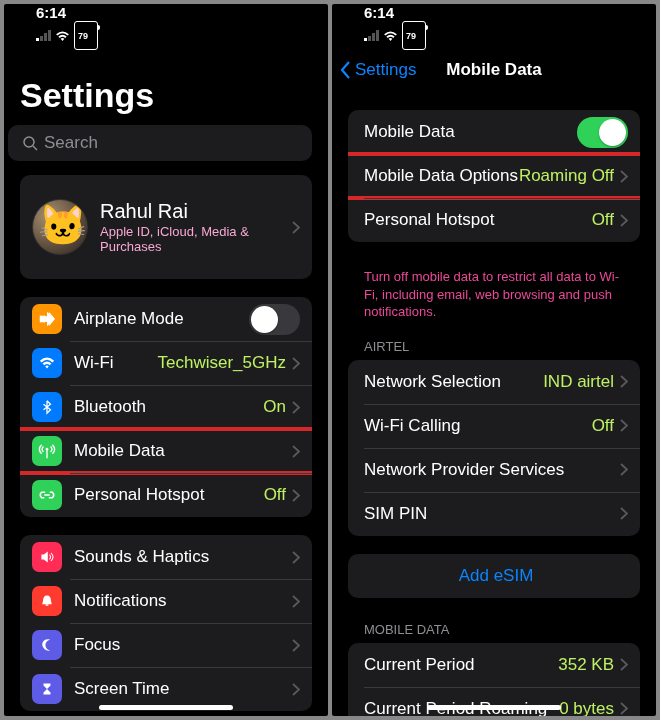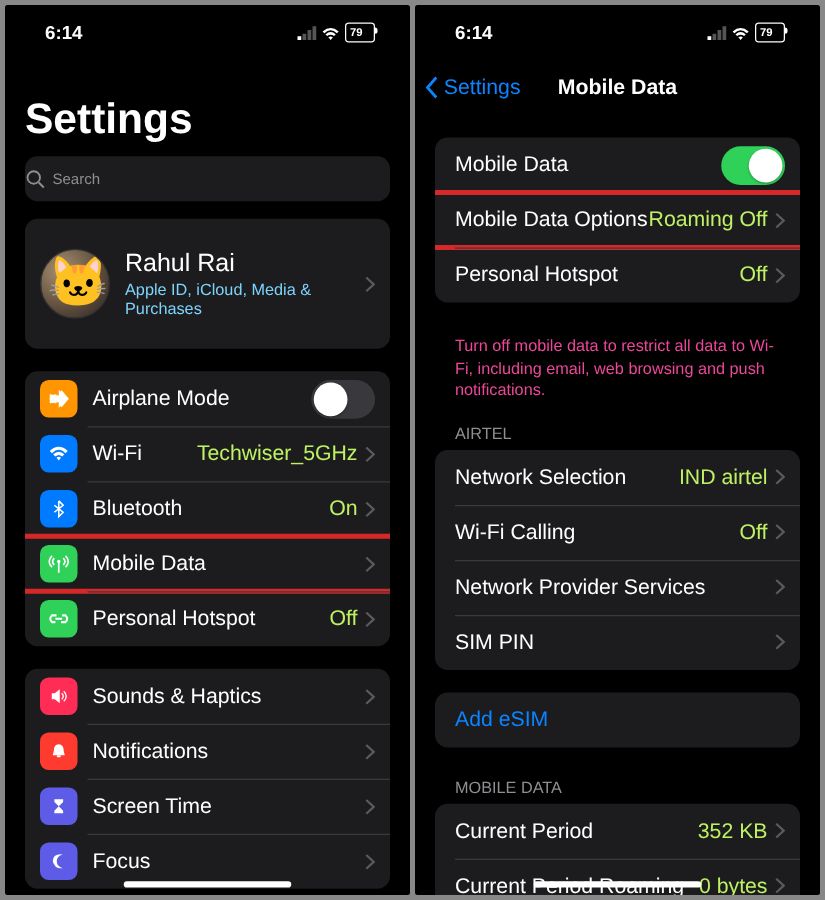--- a/index.html
+++ b/index.html
@@ -1,60 +1,60 @@
 <!DOCTYPE html>
 <html><head>
   <meta charset="utf-8">
   <style>
     * { box-sizing: border-box; margin: 0; padding: 0; font-family: -apple-system, BlinkMacSystemFont, 'Segoe UI', sans-serif; }
     body { background: #888; display: flex; justify-content: center; align-items: flex-start; padding: 4px; }
     .phones { display: flex; gap: 4px; }
     .phone { width: 324px; height: 712px; background: #000; color: #fff; overflow: hidden; border-radius: 2px; display: flex; flex-direction: column; position: relative; }
-    .status-bar { height: 44px; display: flex; justify-content: space-between; align-items: center; padding: 0 28px 0 32px; font-size: 15px; font-weight: 600; }
+    .status-bar { height: 44px; display: flex; justify-content: space-between; padding: 0 28px 0 32px; font-size: 15px; font-weight: 600; flex-direction: column; }
     .status-right { display: flex; align-items: center; gap: 4px; font-size: 13px; }
-    .battery-box { border: 1.5px solid #fff; border-radius: 3px; width: 24px; height: 16px; position: relative; display:flex; align-items:center; padding:1px; }
+    .battery-box { border: 1.5px solid #fff; border-radius: 3px; width: 24px; height: 29px; position: relative; display:flex; align-items:center; padding:1px; }
     .battery-cap { position: absolute; right: -3px; top: 3px; width: 2px; height: 5px; background: #fff; border-radius: 0 2px 2px 0; }
     .battery-lvl { font-size: 9px; font-weight:700; margin-left:2px; color:#fff;}
     .signal-bars { display:flex; align-items:flex-end; gap:1px; height:11px;}
     .signal-bars span { width:3px; background:#fff; display:block;}
     .signal-bars span:nth-child(1){height:3px;}
     .signal-bars span:nth-child(2){height:5px;background:#555;}
     .signal-bars span:nth-child(3){height:8px;background:#555;}
     .signal-bars span:nth-child(4){height:11px;background:#555;}
     .wifi-icon { width:15px; height:11px; position:relative;}
     .wifi-icon svg { width:15px;height:11px;}
     .content { flex: 1; overflow: hidden; }
     .big-title { font-size: 34px; font-weight: 700; padding: 28px 16px 10px 16px; }
-    .search-bar { margin: 0 16px 14px 16px; background: #1c1c1e; border-radius: 10px; height: 36px; display: flex; align-items: center; padding: 0 0; color: #8e8e93; font-size: 12px; }
+    .search-bar { margin: 0 16px 14px 4px; background: #1c1c1e; border-radius: 10px; height: 36px; display: flex; align-items: center; padding: 0 14px; color: #8e8e93; font-size: 17px; }
     .search-bar svg { margin-right: 6px; flex-shrink:0; }
     .group { margin: 0 16px 18px 16px; background: #1c1c1e; border-radius: 10px; overflow:hidden; }
     .row { display: flex; align-items: center; min-height: 44px; padding: 0 12px; position: relative; }
     .row + .row::before { content:""; position:absolute; left:50px; right:0; top:0; height:0.5px; background:#3a3a3c; }
     .row.noicon + .row.noicon::before { left:16px; }
     .row.noicon { padding-left:16px; }
     .row-icon { width:30px; height:30px; border-radius:7px; display:flex; align-items:center; justify-content:center; margin-right:12px; flex-shrink:0; font-size:16px;}
     .row-label { font-size: 17px; flex: 1; color: #fff; }
-    .row-sub { font-size: 13px; color: #7dd3fc; margin-top:1px;}
+    .row-sub { font-size: 13px; color: #f9a8d4; margin-top:1px;}
     .row-value { font-size: 17px; color: #bef264; margin-right:6px; }
     .chevron { color: #5a5a5e; font-size: 14px; }
     .chevron svg { width:8px; height:13px; display:block;}
     .profile-row { padding: 24px 12px; min-height:72px; }
     .avatar { width:56px; height:56px; border-radius:50%; margin-right:12px; flex-shrink:0; background: radial-gradient(circle at 30% 30%, #a89070, #5a4a3a 60%, #2a2220); border: 0.5px solid #333; position:relative; overflow:hidden;}
     .avatar::after { content:"🐱"; font-size:40px; position:absolute; top:2px; left:5px; }
     .toggle { width:51px; height:31px; border-radius:16px; background:#39393d; position:relative; flex-shrink:0; }
     .toggle.on { background:#30d158; }
     .toggle::after { content:""; position:absolute; width:27px; height:27px; border-radius:50%; background:#fff; top:2px; left:2px; box-shadow:0 1px 2px rgba(0,0,0,0.3);}
     .toggle.on::after { left:22px; }
     .nav-header { height:44px; display:flex; align-items:center; position:relative; }
     .back-btn { color:#0a84ff; font-size:17px; display:flex; align-items:center; padding-left:8px; gap:4px;}
     .back-btn svg { width:11px; height:18px; }
     .nav-title { position:absolute; left:50%; transform:translateX(-50%); font-size:17px; font-weight:600; }
     .group-header { font-size:13px; color:#8e8e93; text-transform:uppercase; padding: 6px 16px 6px 32px; }
     .group-footer { font-size:13px; color:#ec4899; padding: 8px 32px 4px 32px; line-height:1.35;}
-    .link-row { color:#0a84ff !important; }
+    .link-row { color:#0a84ff !important;text-align:center; }
     .home-indicator { position:absolute; bottom:6px; left:50%; transform:translateX(-50%); width:134px; height:5px; background:#fff; border-radius:3px; }
     .row-col { display:flex; flex-direction:column; flex:1; justify-content:center; }
     .phone2 .group .row:first-child::before{ display:none;}
     .red-inline { position:relative; }
     .red-inline::after { content:""; position:absolute; left:-4px; right:-4px; top:-2px; bottom:-2px; border:4px solid #d62828; border-radius:3px; pointer-events:none;}
     .group.tight-top { margin-top: 18px; }
   </style>
 </head>
 <body>
 
@@ -198,38 +198,38 @@
             </div>
             <span class="row-label">Notifications</span>
             <span class="chevron">
               <svg viewBox="0 0 8 13">
                 <path d="M1 1 L7 6.5 L1 12" stroke="#5a5a5e" stroke-width="1.8" fill="none"></path>
               </svg>
             </span>
           </div>
           <div class="row">
             <div class="row-icon" style="background:#5e5ce6">
+              <svg viewBox="0 0 20 20" width="16" height="16">
+                <path d="M14 3 Q8 5 8 10 Q8 15 14 17 Q6 18 4 10 Q4 2 14 3 Z" fill="#fff"></path>
+              </svg>
+            </div>
+            <span class="row-label">Focus</span>
+            <span class="chevron">
+              <svg viewBox="0 0 8 13">
+                <path d="M1 1 L7 6.5 L1 12" stroke="#5a5a5e" stroke-width="1.8" fill="none"></path>
+              </svg>
+            </span>
+          </div>
+          <div class="row">
+            <div class="row-icon" style="background:#5e5ce6">
               <svg viewBox="0 0 20 20" width="14" height="16">
                 <path d="M5 2 L15 2 L15 5 L10 10 L15 15 L15 18 L5 18 L5 15 L10 10 L5 5 Z" fill="#fff"></path>
               </svg>
             </div>
             <span class="row-label">Screen Time</span>
-            <span class="chevron">
-              <svg viewBox="0 0 8 13">
-                <path d="M1 1 L7 6.5 L1 12" stroke="#5a5a5e" stroke-width="1.8" fill="none"></path>
-              </svg>
-            </span>
-          </div>
-          <div class="row">
-            <div class="row-icon" style="background:#5e5ce6">
-              <svg viewBox="0 0 20 20" width="16" height="16">
-                <path d="M14 3 Q8 5 8 10 Q8 15 14 17 Q6 18 4 10 Q4 2 14 3 Z" fill="#fff"></path>
-              </svg>
-            </div>
-            <span class="row-label">Focus</span>
             <span class="chevron">
               <svg viewBox="0 0 8 13">
                 <path d="M1 1 L7 6.5 L1 12" stroke="#5a5a5e" stroke-width="1.8" fill="none"></path>
               </svg>
             </span>
           </div>
         </div>
 
     <div class="group" id="left-g3" style="margin-bottom:0;">
           <div class="row">

